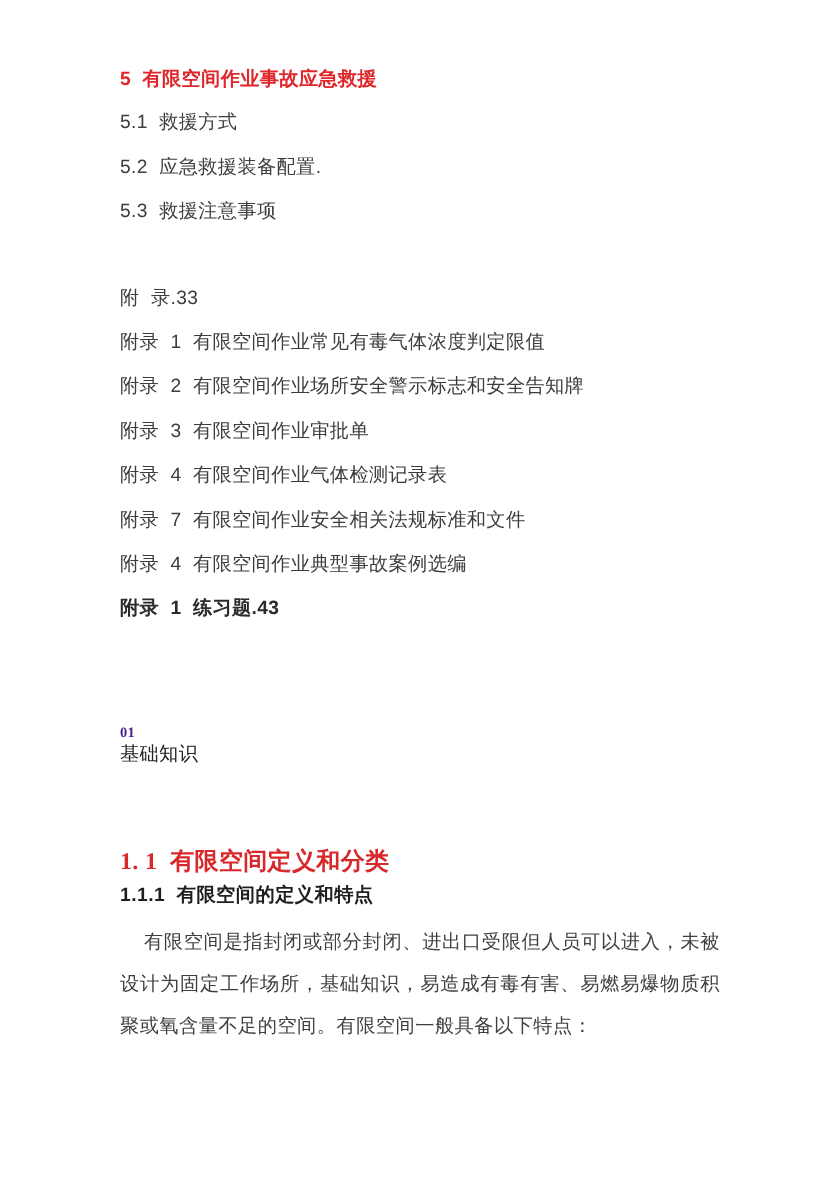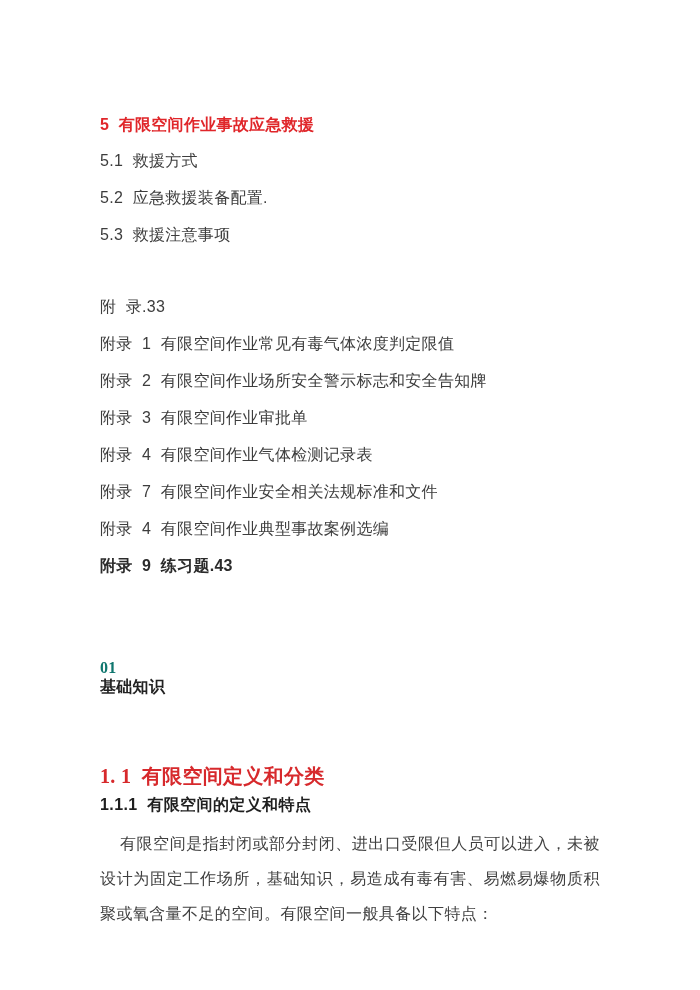--- a/index.html
+++ b/index.html
@@ -7,21 +7,21 @@
     padding: 0;
     background: #ffffff;
   }
   .page {
     position: relative;
     width: 700px;
     height: 990px;
     background: #ffffff;
     overflow: hidden;
     box-sizing: border-box;
-    padding: 115px 100px 0 100px;
+    padding: 57px 100px 0 100px;
     font-family: "Liberation Sans", "DejaVu Sans", sans-serif;
     color: #3f3f3f;
   }
   .line {
     font-size: 16px;
     line-height: 20px;
     white-space: pre-wrap;
     letter-spacing: 0.3px;
   }
   .toc-heading {
@@ -37,28 +37,28 @@
     margin-top: 52px;
   }
   .toc-item-bold {
     font-weight: bold;
     color: #2b2b2b;
   }
   .chapter-number {
     margin-top: 83px;
     font-family: "Liberation Serif", "DejaVu Serif", serif;
     font-weight: bold;
-    font-size: 16px;
+    font-size: 12px;
     line-height: 18px;
-    color: #0f766e;
+    color: #4c1d95;
     margin-bottom: 0;
   }
   .chapter-title {
     font-family: "Liberation Serif", "DejaVu Serif", serif;
-    font-weight: bold;
+    font-weight: normal;
     font-size: 16px;
     line-height: 20px;
     color: #222222;
     margin-bottom: 0;
   }
   .section-heading {
     margin-top: 69px;
     font-family: "Liberation Serif", "DejaVu Serif", serif;
     font-weight: 700;
     font-size: 20px;
@@ -98,21 +98,21 @@
 
   <div class="line toc-item appendix-root">附  录.33</div>
 
   <div class="line toc-item">附录  1  有限空间作业常见有毒气体浓度判定限值</div>
   <div class="line toc-item">附录  2  有限空间作业场所安全警示标志和安全告知牌</div>
   <div class="line toc-item">附录  3  有限空间作业审批单</div>
   <div class="line toc-item">附录  4  有限空间作业气体检测记录表</div>
   <div class="line toc-item">附录  7  有限空间作业安全相关法规标准和文件</div>
   <div class="line toc-item">附录  4  有限空间作业典型事故案例选编</div>
 
-  <div class="line toc-item toc-item-bold">附录  9  练习题.43</div>
+  <div class="line toc-item toc-item-bold">附录  1  练习题.43</div>
 
   <div class="line chapter-number">01</div>
   <div class="line chapter-title">基础知识</div>
 
   <div class="line section-heading">1. 1  有限空间定义和分类</div>
 
   <div class="subsection-heading">1.1.1  有限空间的定义和特点</div>
 
   <div class="body-paragraph">有限空间是指封闭或部分封闭、进出口受限但人员可以进入，未被设计为固定工作场所，基础知识，易造成有毒有害、易燃易爆物质积聚或氧含量不足的空间。有限空间一般具备以下特点：</div>
 

